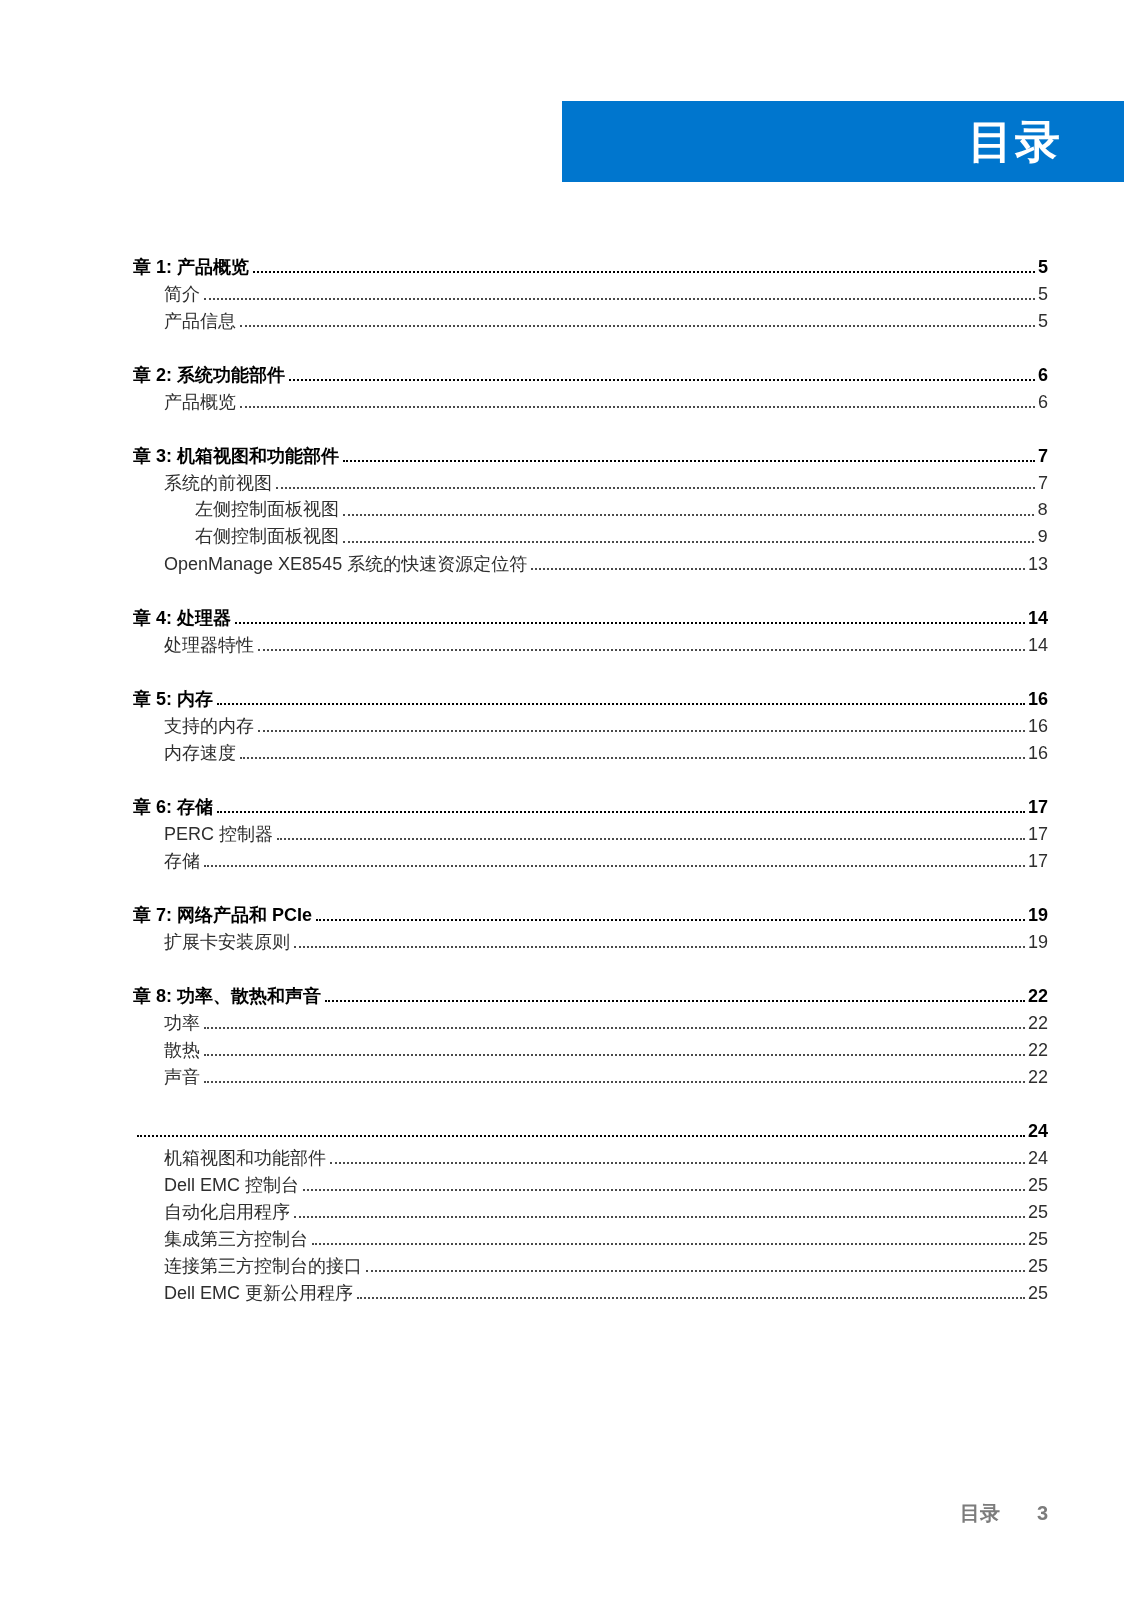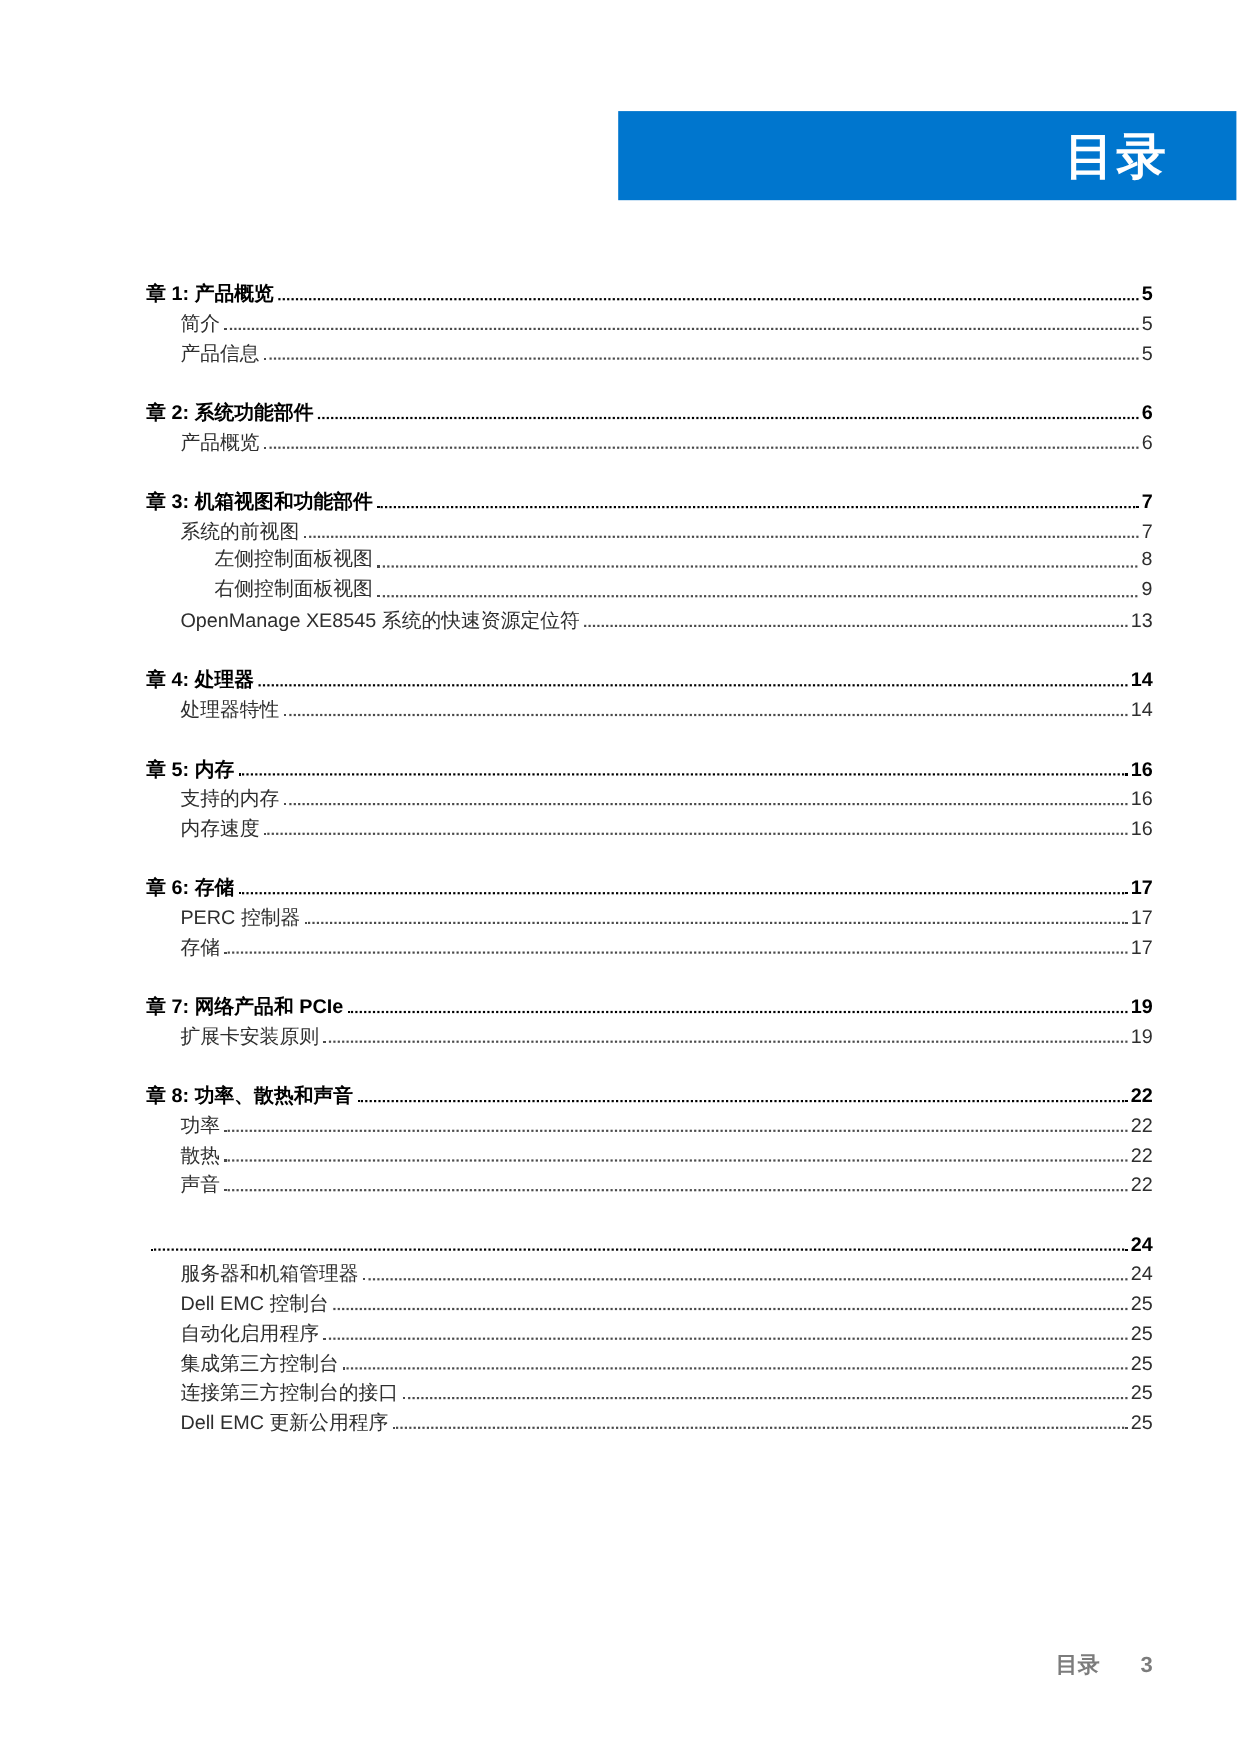--- a/index.html
+++ b/index.html
@@ -225,21 +225,21 @@
         <span class="leader"></span>
         <span class="pagenum">22</span>
       </div>
     </div>
     <div class="toc-group">
       <div class="toc-row lvl0 chapter">
         <span class="leader"></span>
         <span class="pagenum">24</span>
       </div>
       <div class="toc-row lvl1">
-        <span class="label">服务器和机箱管理器</span>
+        <span class="label">机箱视图和功能部件</span>
         <span class="leader"></span>
         <span class="pagenum">24</span>
       </div>
       <div class="toc-row lvl1">
         <span class="label">Dell EMC 控制台</span>
         <span class="leader"></span>
         <span class="pagenum">25</span>
       </div>
       <div class="toc-row lvl1">
         <span class="label">自动化启用程序</span>

